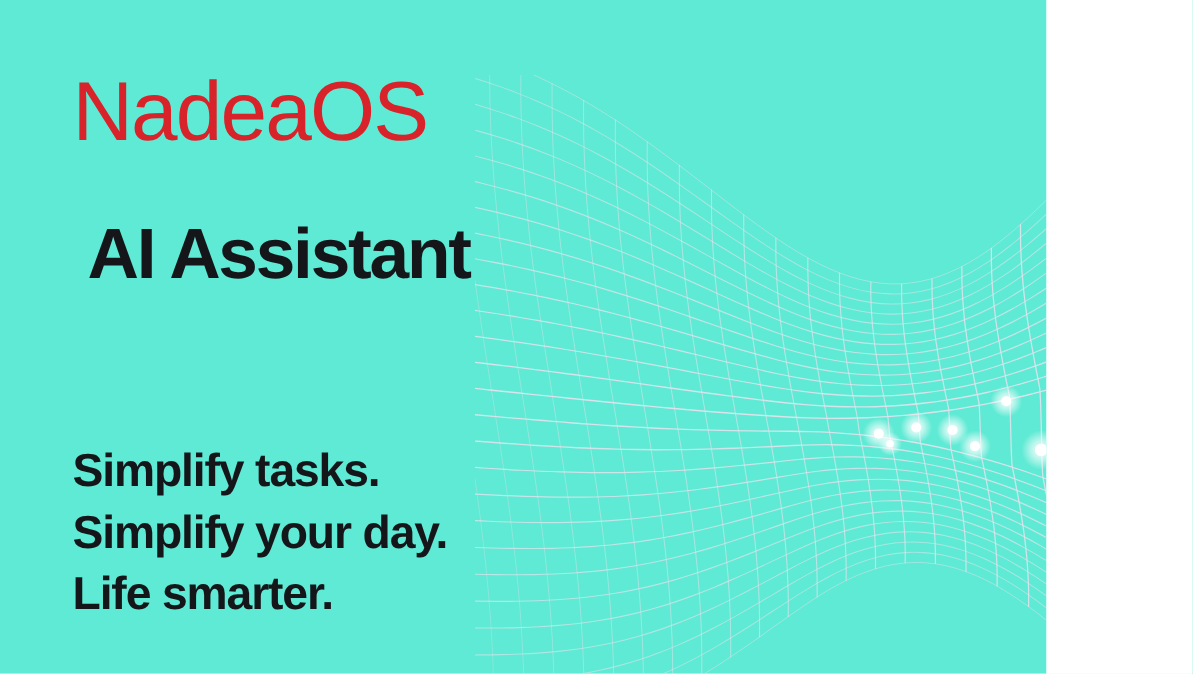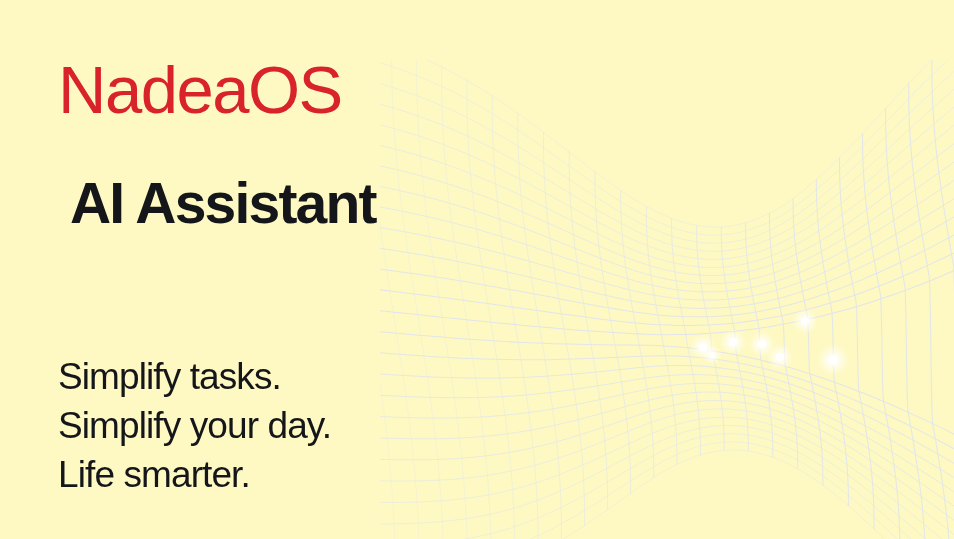--- a/index.html
+++ b/index.html
@@ -7,23 +7,23 @@
     margin: 0;
     padding: 0;
     background: #ffffff;
   }
   body {
     font-family: "Liberation Sans", sans-serif;
     -webkit-font-smoothing: antialiased;
   }
   #stage {
     position: relative;
-    width: 954px;
+    width: 837px;
     height: 539px;
-    background: #fef9c3;
+    background: #5eead4;
     overflow: hidden;
   }
 
   
   #mesh-layer {
     position: absolute;
     left: 380px;
     top: 60px;
     width: 600px;
     height: 500px;
@@ -63,21 +63,21 @@
     color: #14161a;
   }
   #headline .hl-line { display: block; white-space: nowrap; }
 
   #subhead {
     position: absolute;
     top: 352px;
     left: 0;
     font-size: 37px;
     line-height: 49px;
-    font-weight: 400;
+    font-weight: 700;
     letter-spacing: -0.9px;
     color: #14161a;
   }
   #subhead .sub-line { display: block; white-space: nowrap; }
 </style>
 </head>
 <body>
 
 <div id="stage">
 

